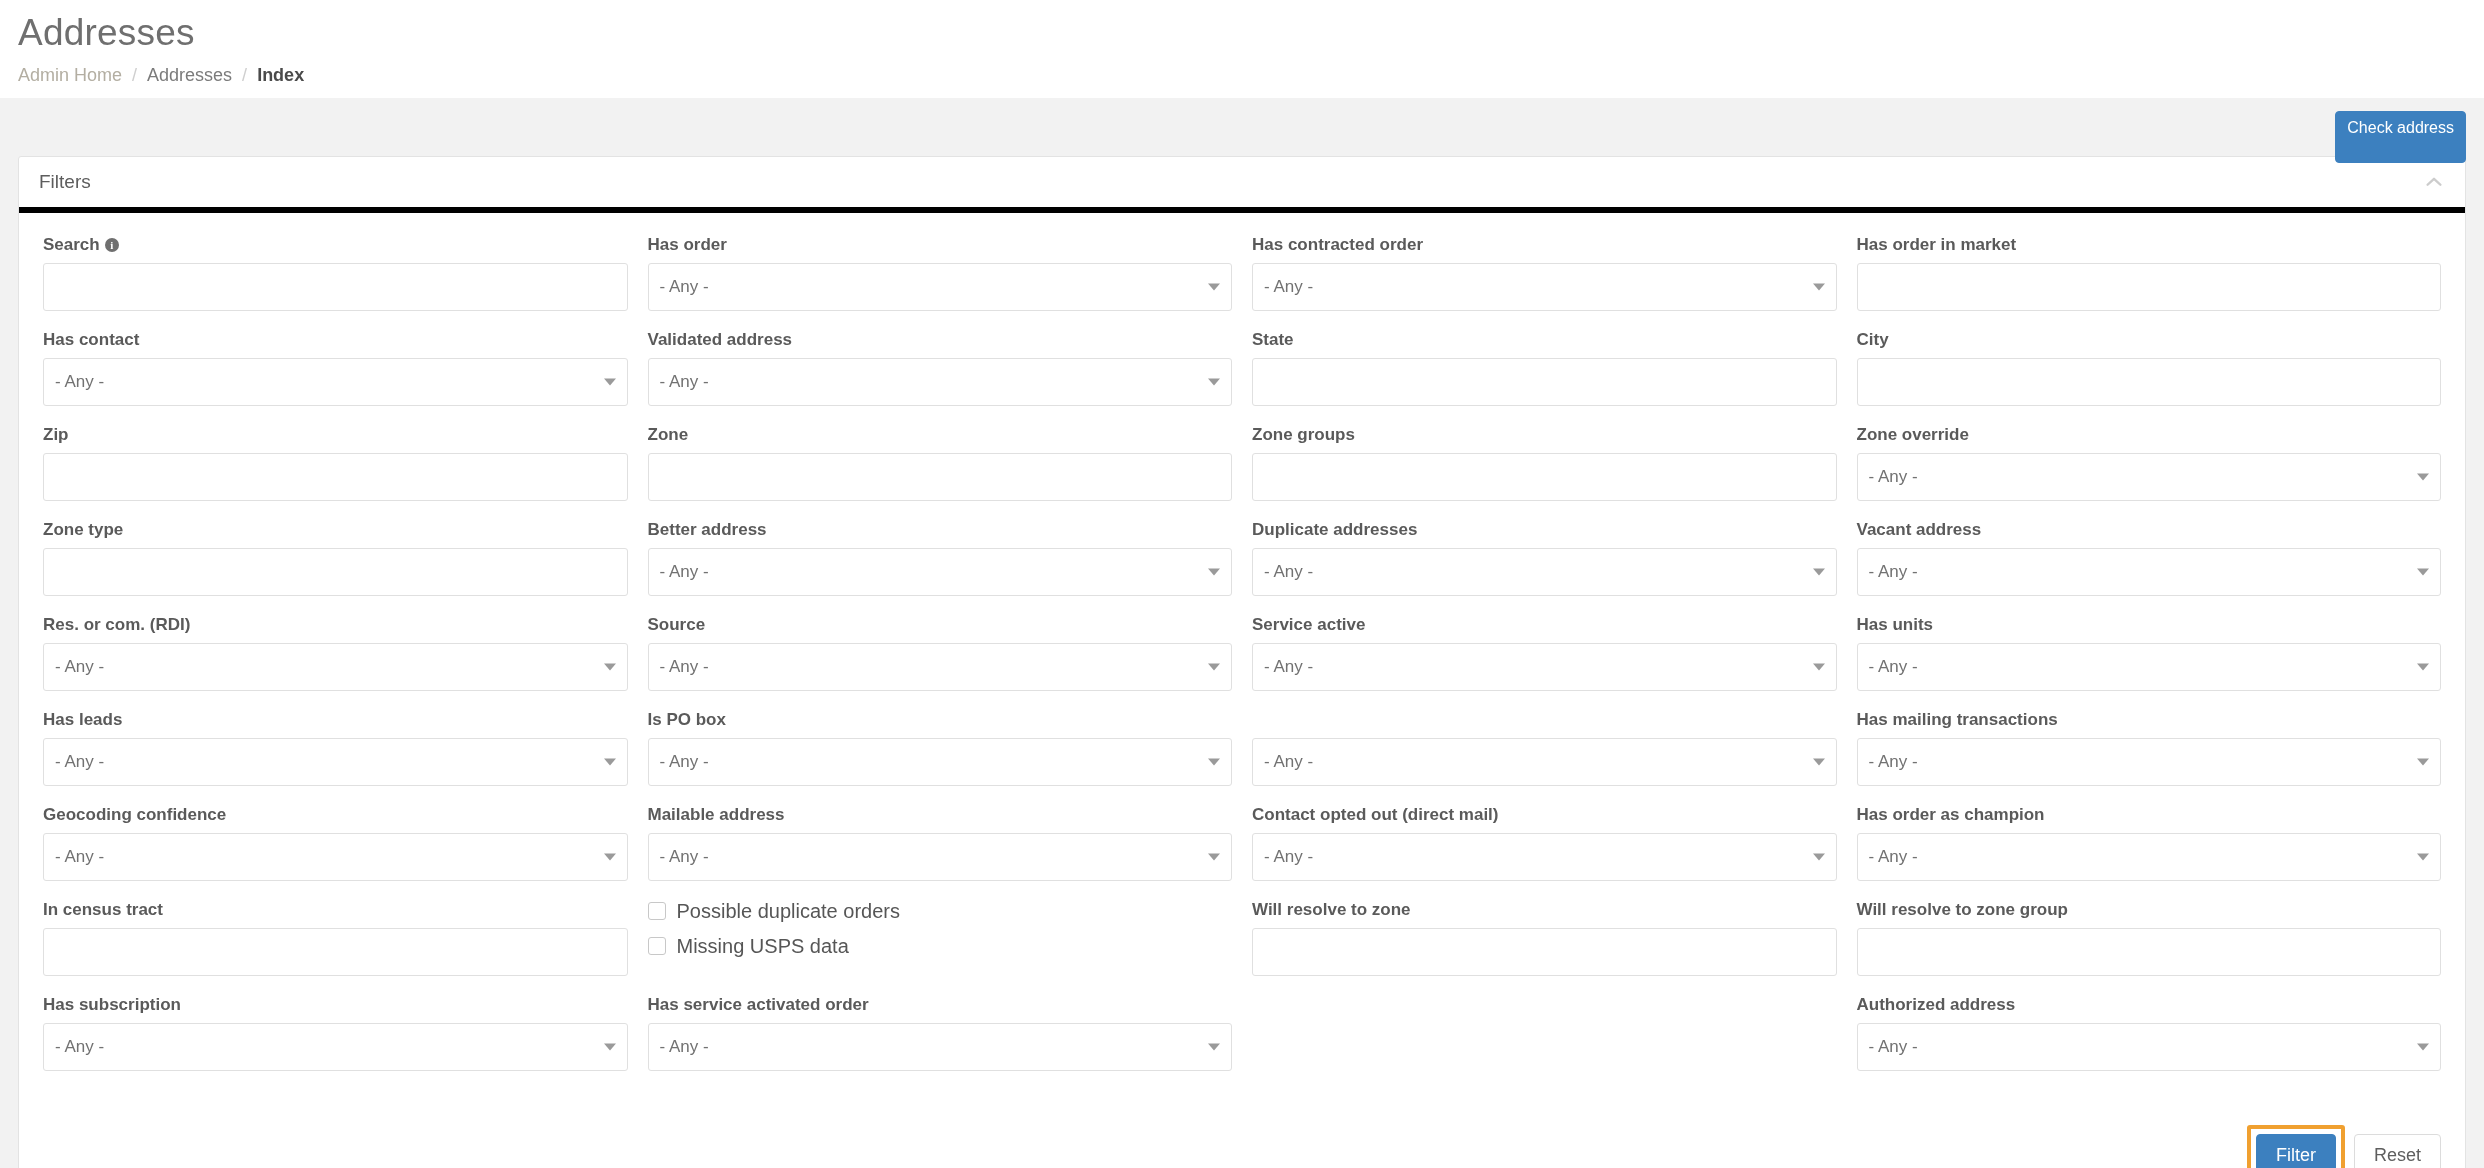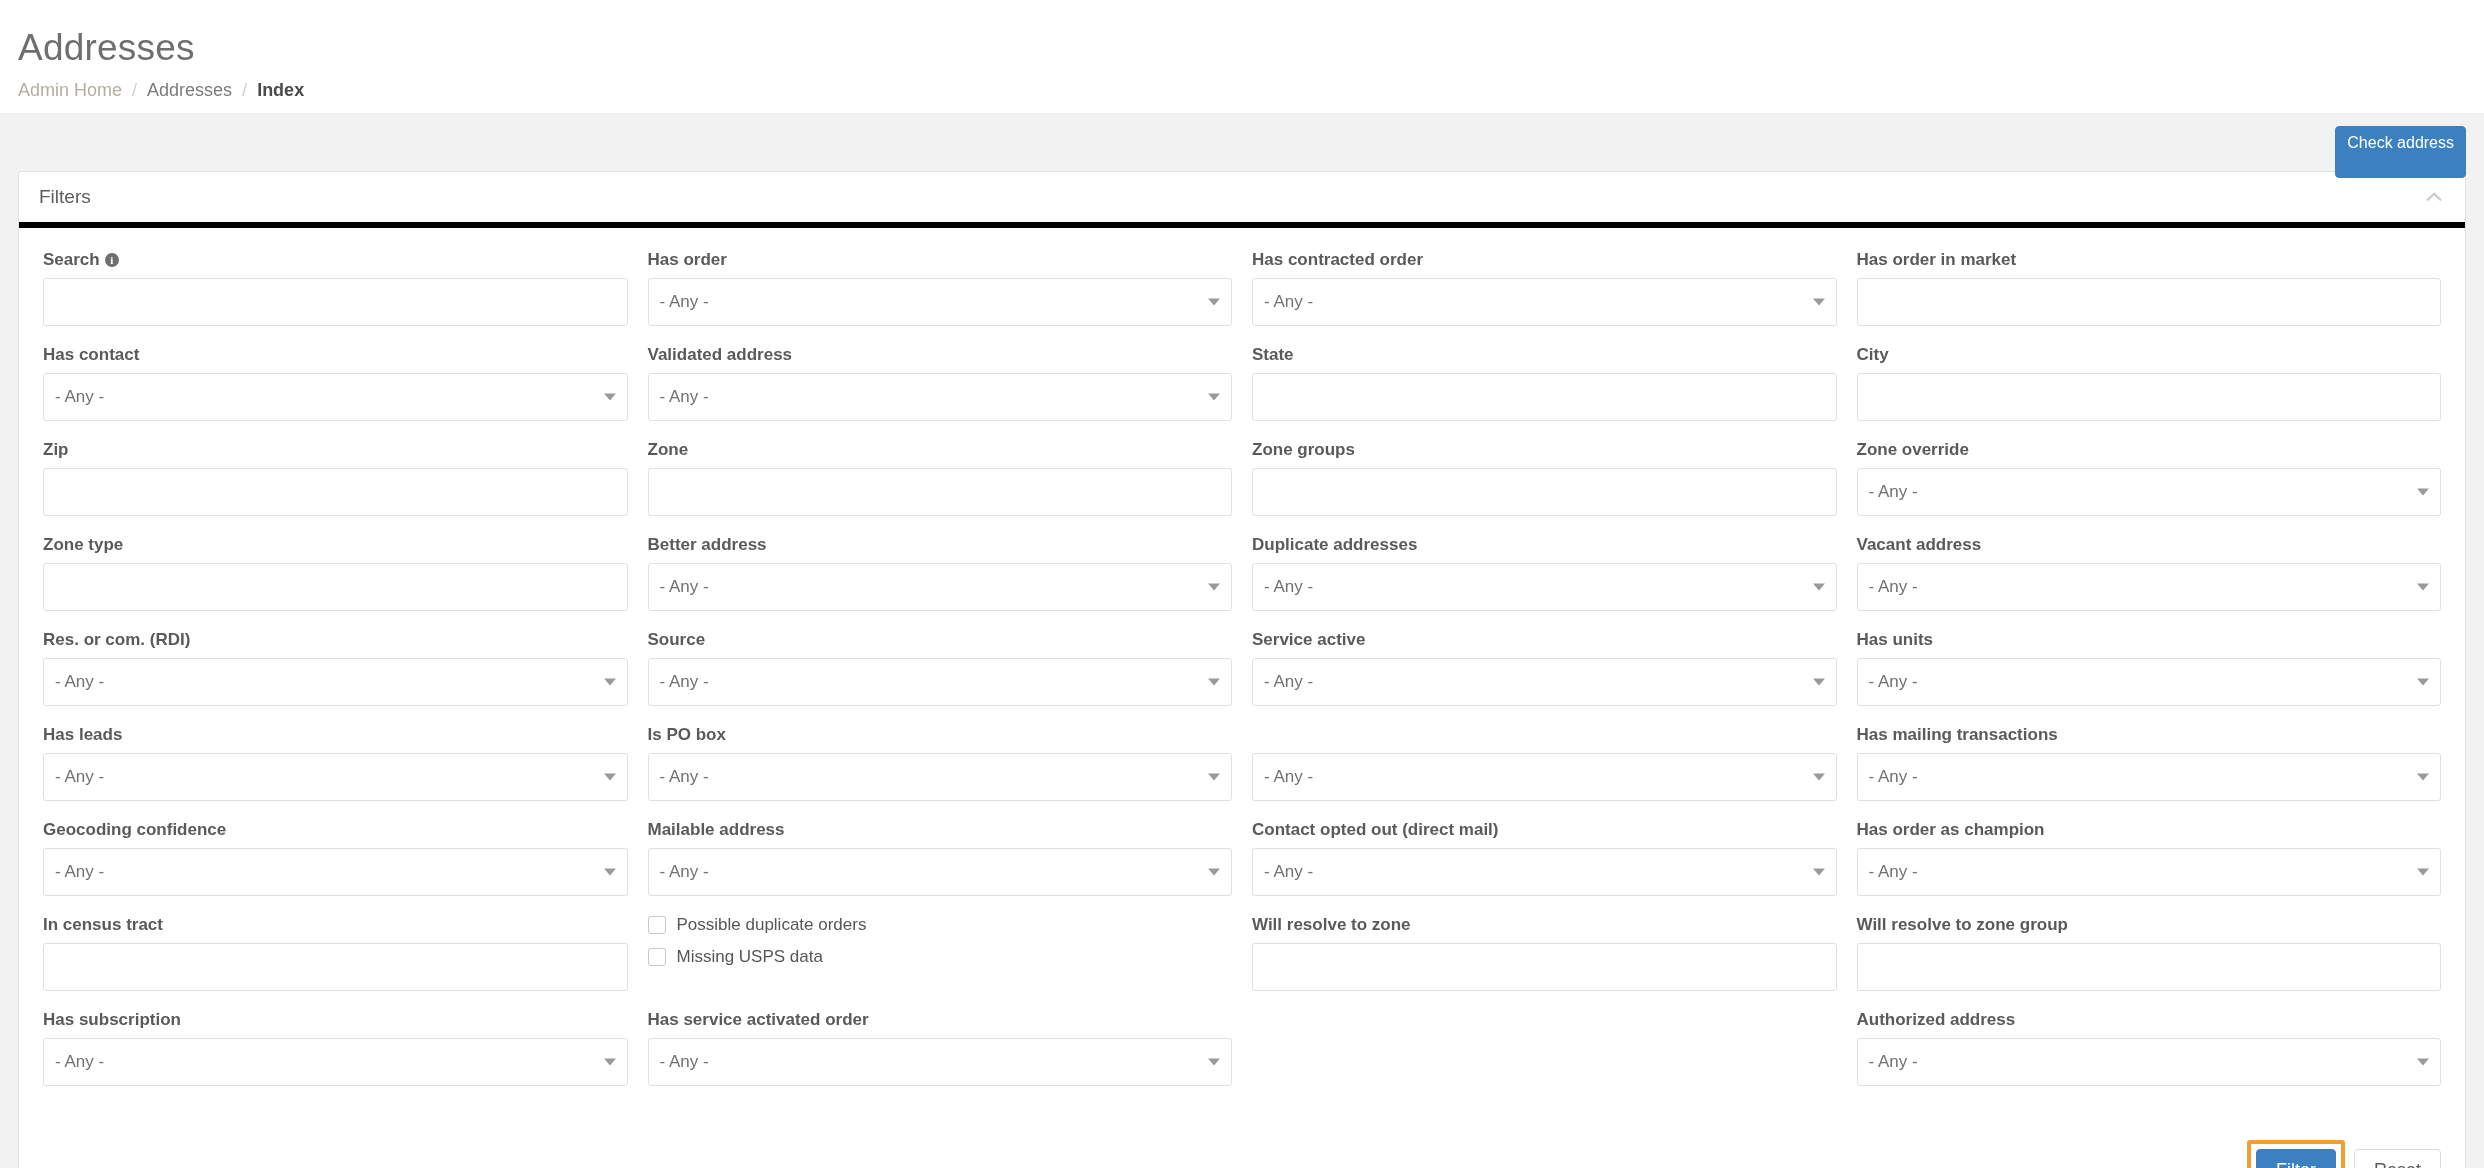--- a/index.html
+++ b/index.html
@@ -6,21 +6,21 @@
   html, body { margin:0; padding:0; }
   body {
     width: 2484px; height: 1168px;
     background: #f2f2f2;
     font-family: "Liberation Sans", sans-serif;
     color: #4a4a4a;
     overflow: hidden;
   }
 
   
-  .page-head { background:#ffffff; padding: 29px 18px 12px 18px; }
+  .page-head { background:#ffffff; padding: 14px 18px 12px 18px; }
   .page-title {
     font-size: 37px; font-weight: 300; color:#6f6f6f;
     line-height: 1.05; letter-spacing: .2px;
   }
   .breadcrumb { margin-top: 12px; font-size: 18px; display:flex; align-items:center; gap:10px; }
   .crumb-link { color:#b3aea2; text-decoration:none; }
   .crumb-link.dark { color:#7b7b7b; }
   .crumb-sep { color:#cfcfcf; }
   .crumb-active { color:#4a4a4a; font-weight:700; }
 
@@ -88,21 +88,21 @@
     border-right:6px solid transparent; border-top:7px solid #9a9a9a;
   }
   .f-input::placeholder { color:#b9b9b9; }
 
   
   .check-row { display:flex; align-items:center; gap:11px; margin-bottom: 12px; }
   .check-box {
     width:18px; height:18px; border:1px solid #c8c8c8; border-radius:3px; background:#fff;
     flex:0 0 auto;
   }
-  .check-label { font-size:17px; color:#565656; }
+  .check-label { font-size:20px; color:#565656; }
 
   
   .highlight-box {
     position:absolute; left:-10px; right:-10px; top:-10px;
     border: 4px solid #f0a030; border-radius:3px; background:#fff;
     padding: 6px 6px 6px 6px;
   }
   .highlight-inner { position:relative; }
   .tag-dropdown {
     border:1px solid #e0e0e0; border-top:none; border-radius:0 0 3px 3px;

